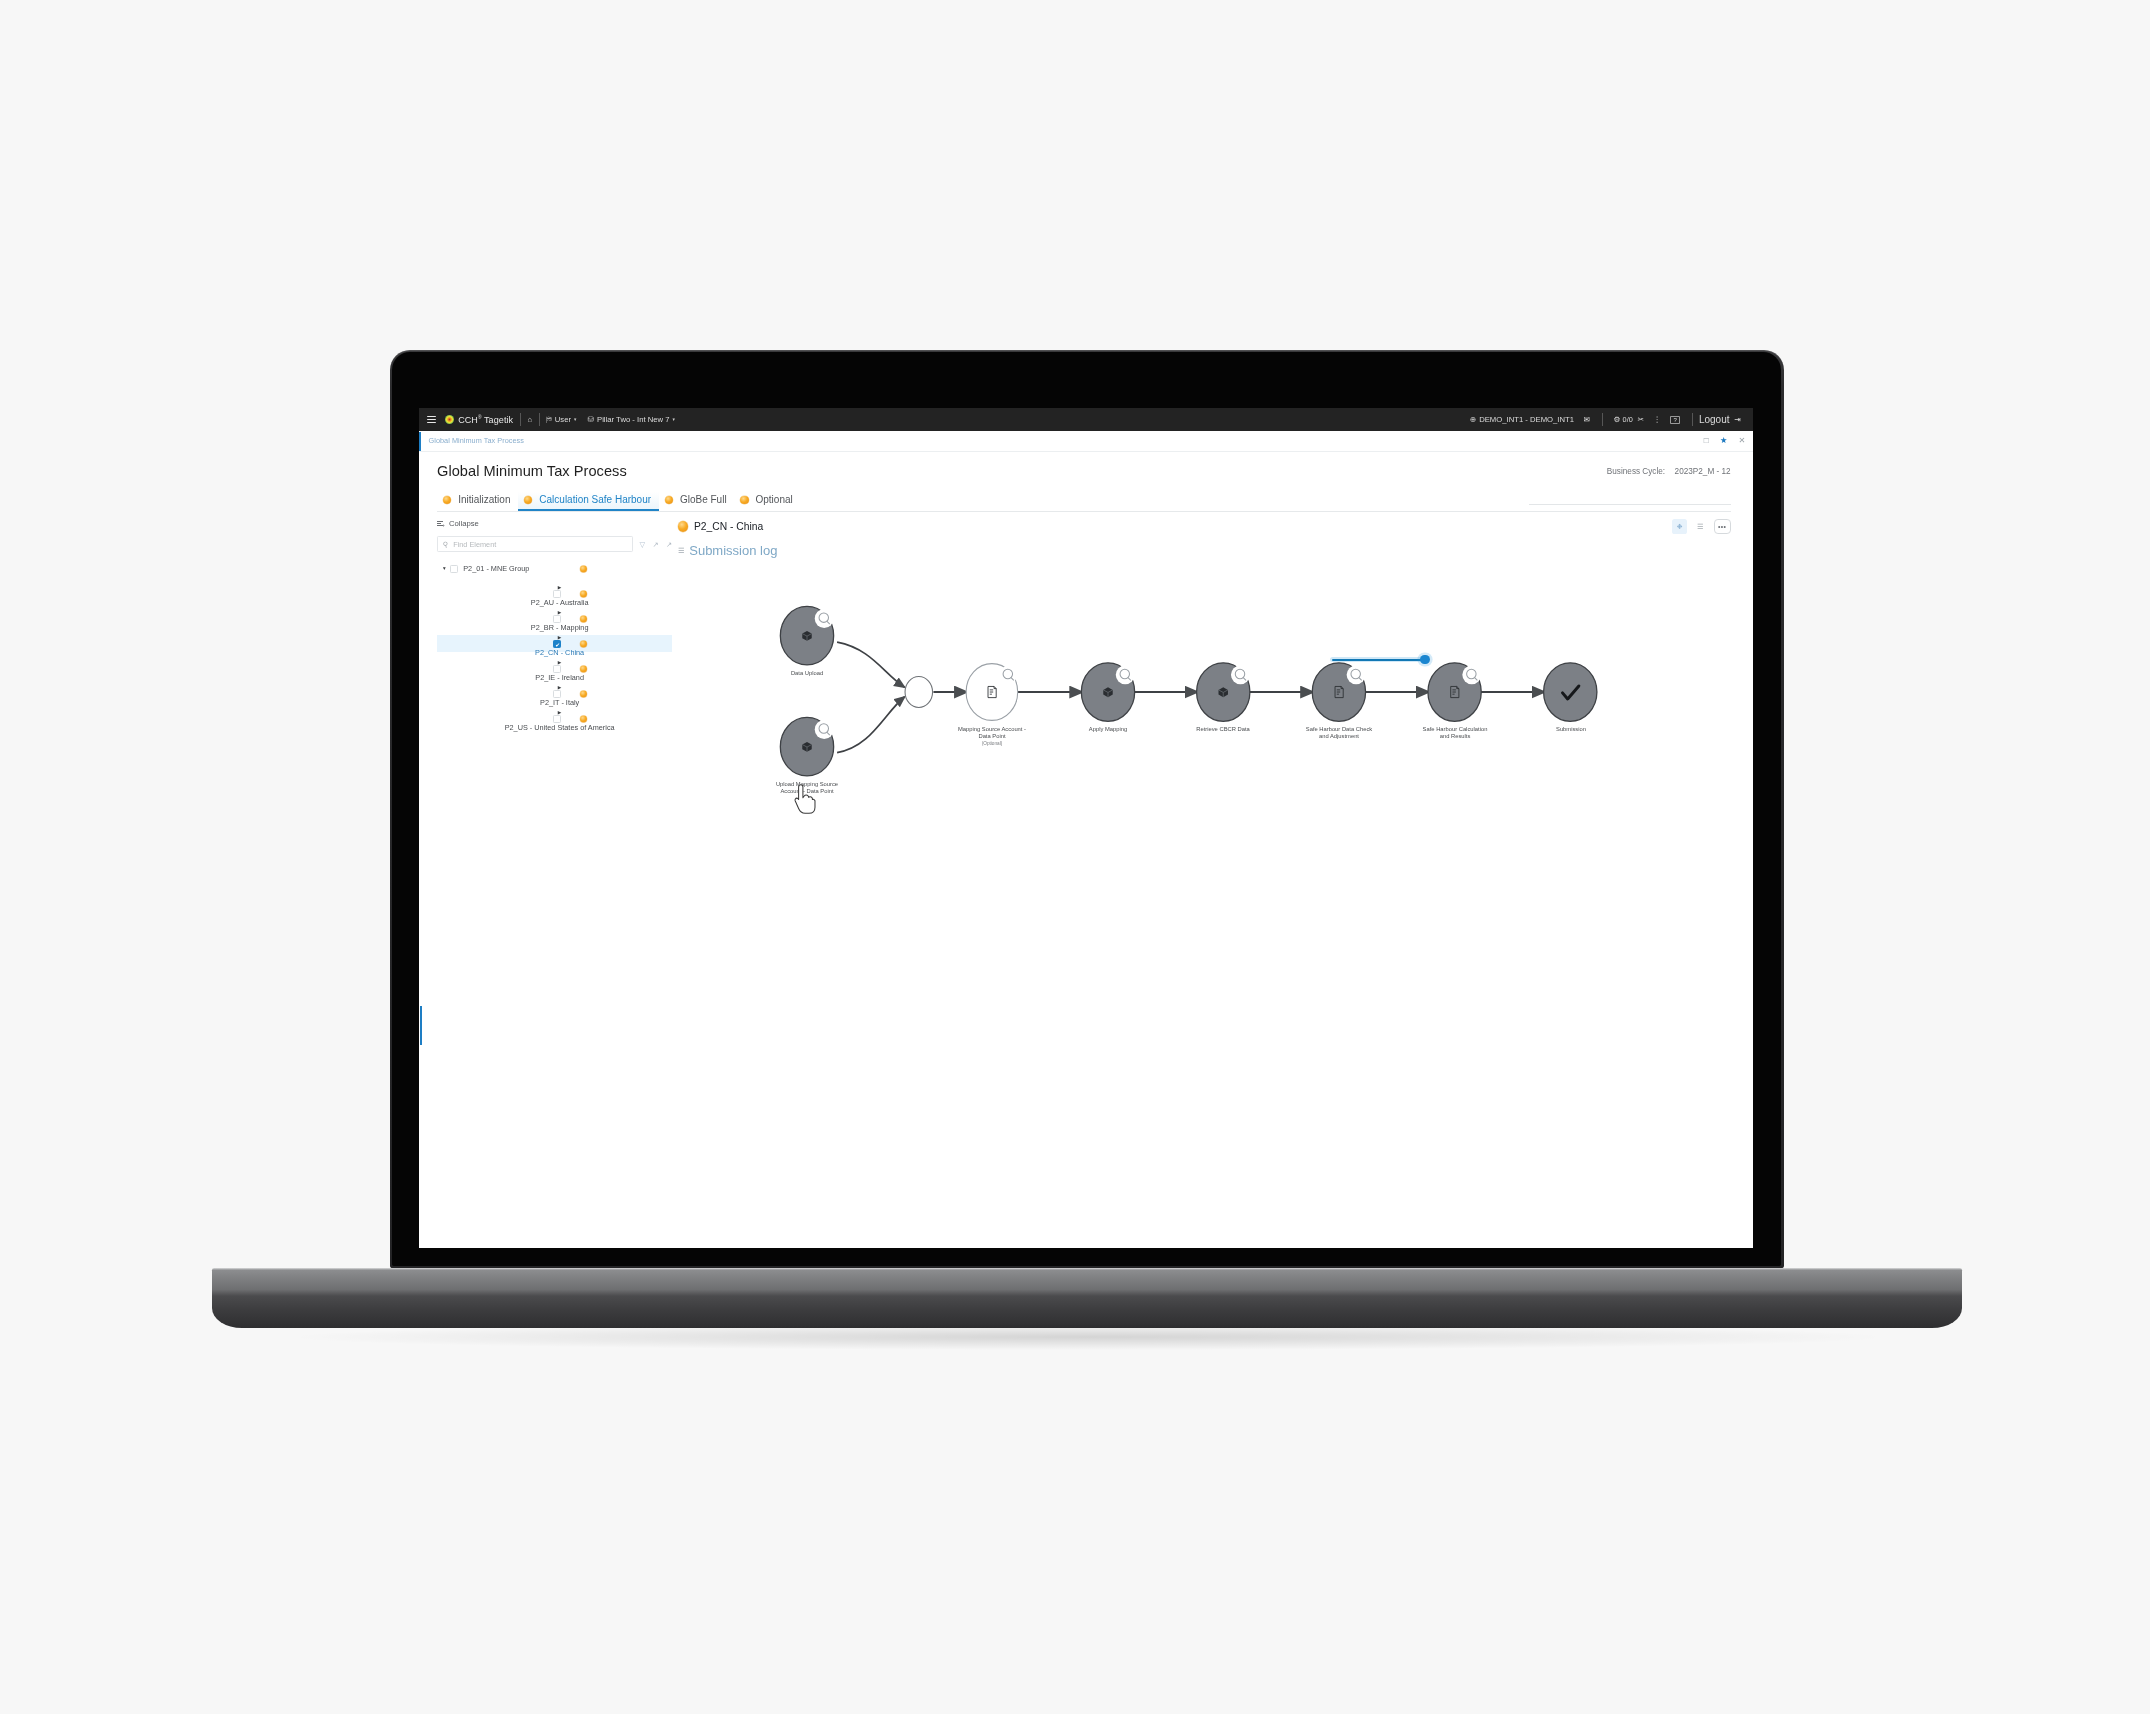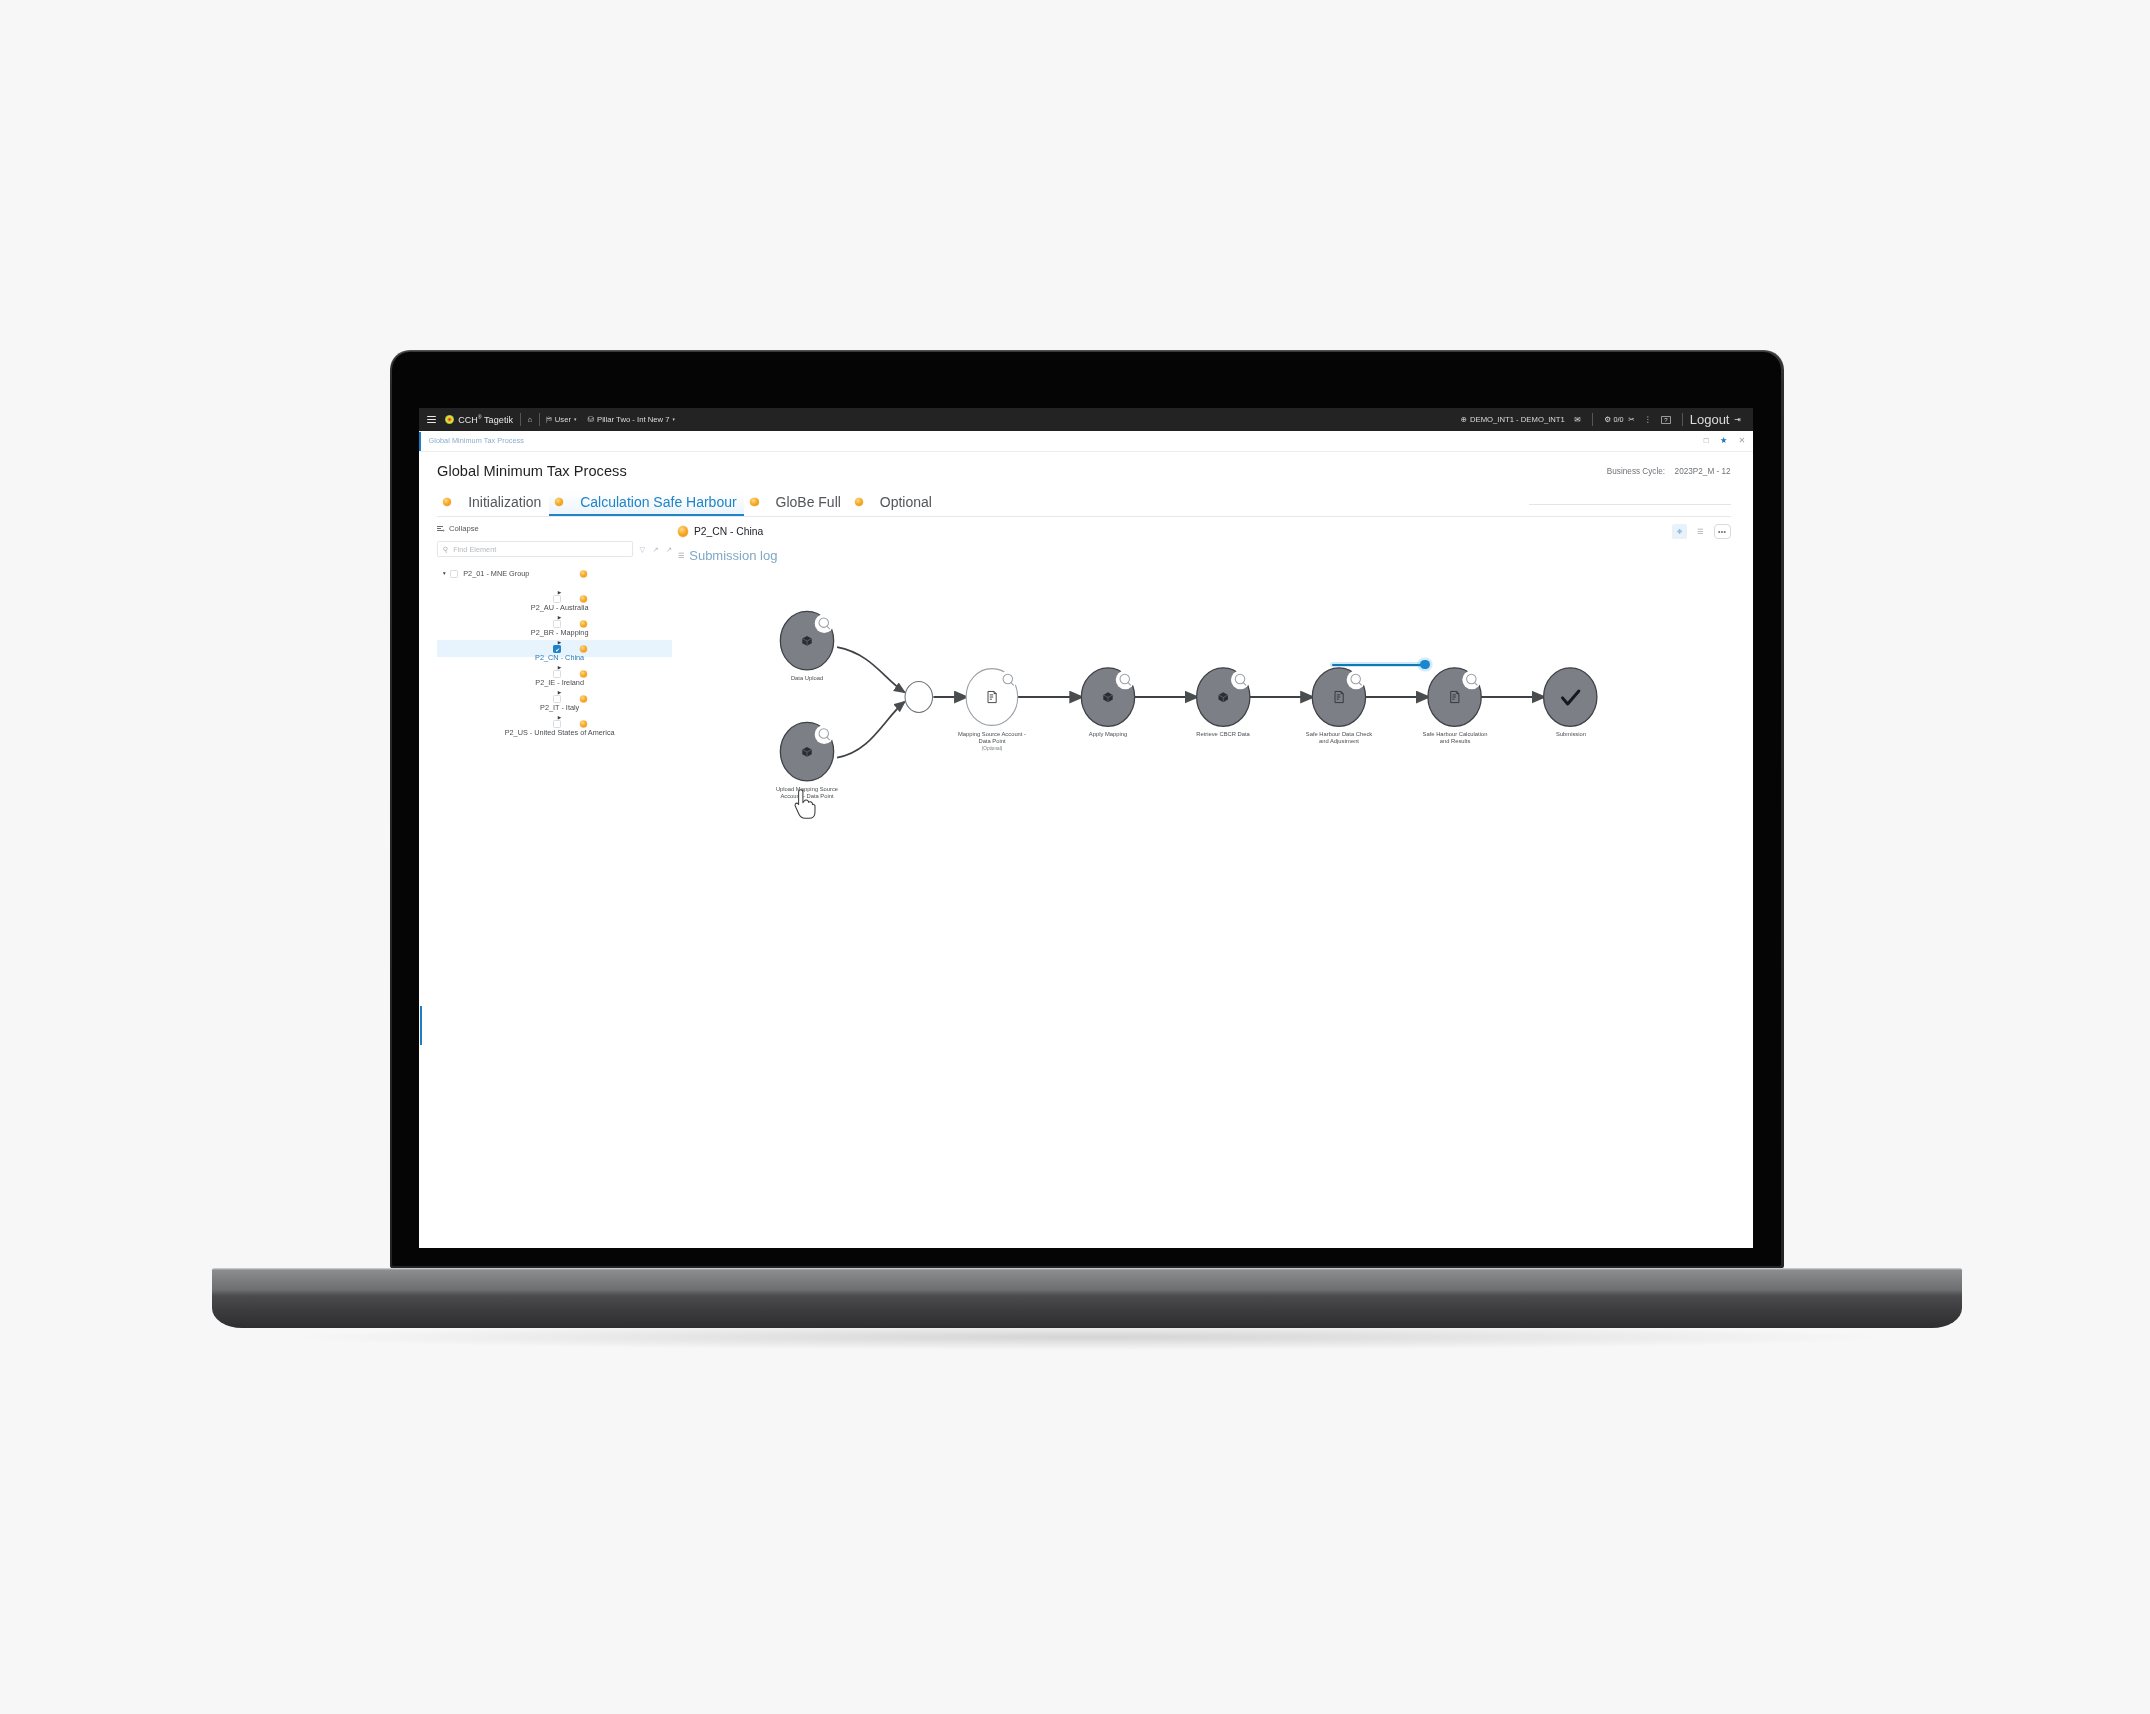--- a/index.html
+++ b/index.html
@@ -85,21 +85,21 @@
     margin-right: 3.9px; flex: none;
   }
   .brand-text { font-size: 9px; font-weight: 500; letter-spacing: 0.1px; white-space: nowrap; }
   .brand-text sup { font-size: 4.7px; vertical-align: super; }
   .tb-sep { width: 0.4px; height: 13px; background: #565656; margin: 0 6.9px; flex:none; }
   .tb-item { display: flex; align-items: center; gap: 3px; font-size: 7.7px; color: #dcdcdc; cursor: pointer; white-space: nowrap; }
   .tb-item .glyph { font-size: 7.7px; opacity: .92; }
   .caret { font-size: 4.7px; opacity: .9; }
   .tb-icon { font-size: 7.7px; color: #dcdcdc; margin: 0 4.7px; cursor: pointer; }
   .badge-count { font-size: 7.3px; color:#dcdcdc; margin-left:1.3px;}
-  .logout-txt { font-size: 13px; color: #dcdcdc; cursor:pointer; }
+  .logout-txt { font-size: 10px; color: #dcdcdc; cursor:pointer; }
 
   
   .crumb-bar {
     height: 20.6px; background: #fff;
     border-bottom: 0.4px solid #eceff1;
     display: flex; align-items: center;
     padding: 0 7.7px 0 9.5px;
     position: relative;
   }
   .crumb-text { font-size: 7.3px; color: #8aaecd; letter-spacing: 0.04px; }
@@ -126,23 +126,23 @@
   .page-head { display: flex; align-items: flex-end; }
   .page-title { font-size: 14.6px; color: #1f1f1f; font-weight: 400; letter-spacing: 0.04px; }
   .cycle-wrap { margin-left: auto; display: flex; align-items: baseline; gap: 9.5px; padding-bottom: 2.6px;}
   .cycle-label { font-size: 8.2px; color: #6f7277; }
   .cycle-value { font-size: 8.2px; color: #6f7277; }
   .cycle-rule { position:absolute; right: 22.4px; top: 52px; width: 202px; height: 0.4px; background:#e3e6e8; }
 
   
   .tabs { display: flex; align-items: stretch; gap: 0; margin-top: 13px; border-bottom: 0.4px solid #e6e9eb; }
   .tab {
-    display: flex; align-items: center; gap: 17px;
+    display: flex; align-items: center; gap: 7px;
     padding: 2.6px 7.7px 5.2px 6px;
-    font-size: 14px; color: #53565a; cursor: pointer;
+    font-size: 10px; color: #53565a; cursor: pointer;
     position: relative; white-space: nowrap;
   }
   .tab.active { color: #2184c7; background: linear-gradient(180deg,#ffffff 0%, #eaf4fb 100%); }
   .tab.active:after {
     content:""; position:absolute; left:0; right:0; bottom:-0.4px; height:2.2px; background:#2184c7;
   }
   .dot {
     width: 8.2px; height: 8.2px; border-radius: 50%;
     background: radial-gradient(circle at 38% 32%, #ffd98a 0%, #f7a922 48%, #e8901a 100%);
     box-shadow: 0 0 0 0.4px rgba(220,150,30,.45);

